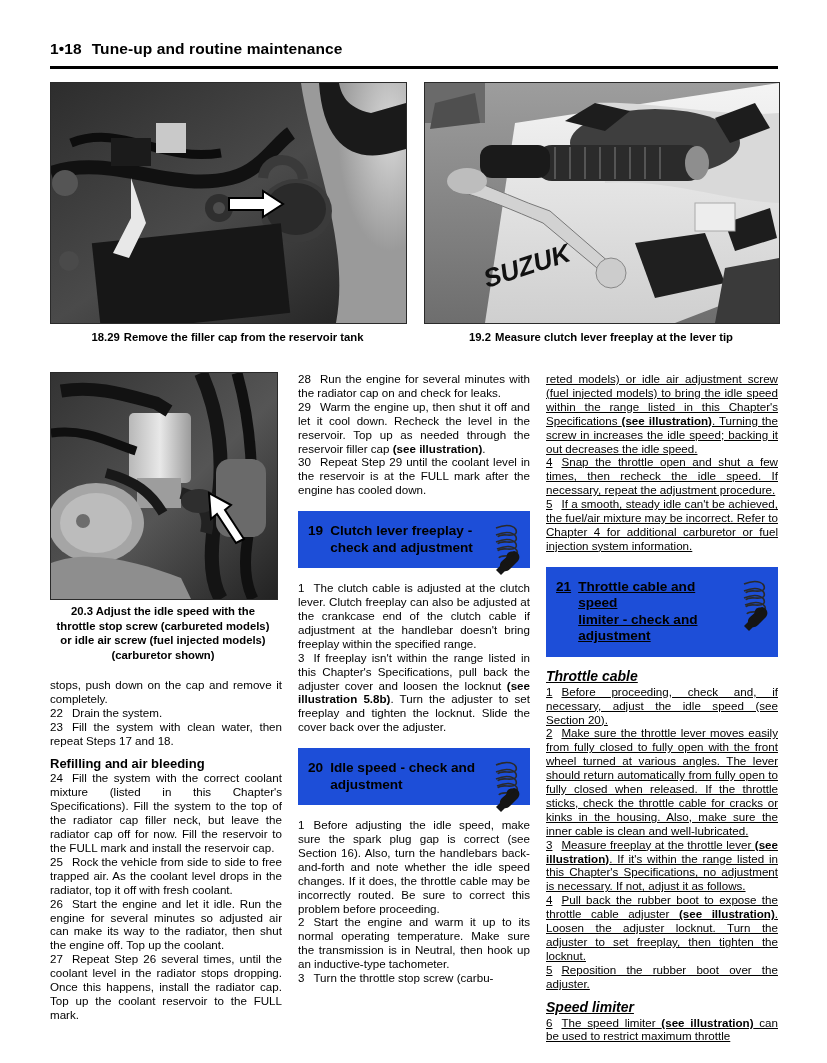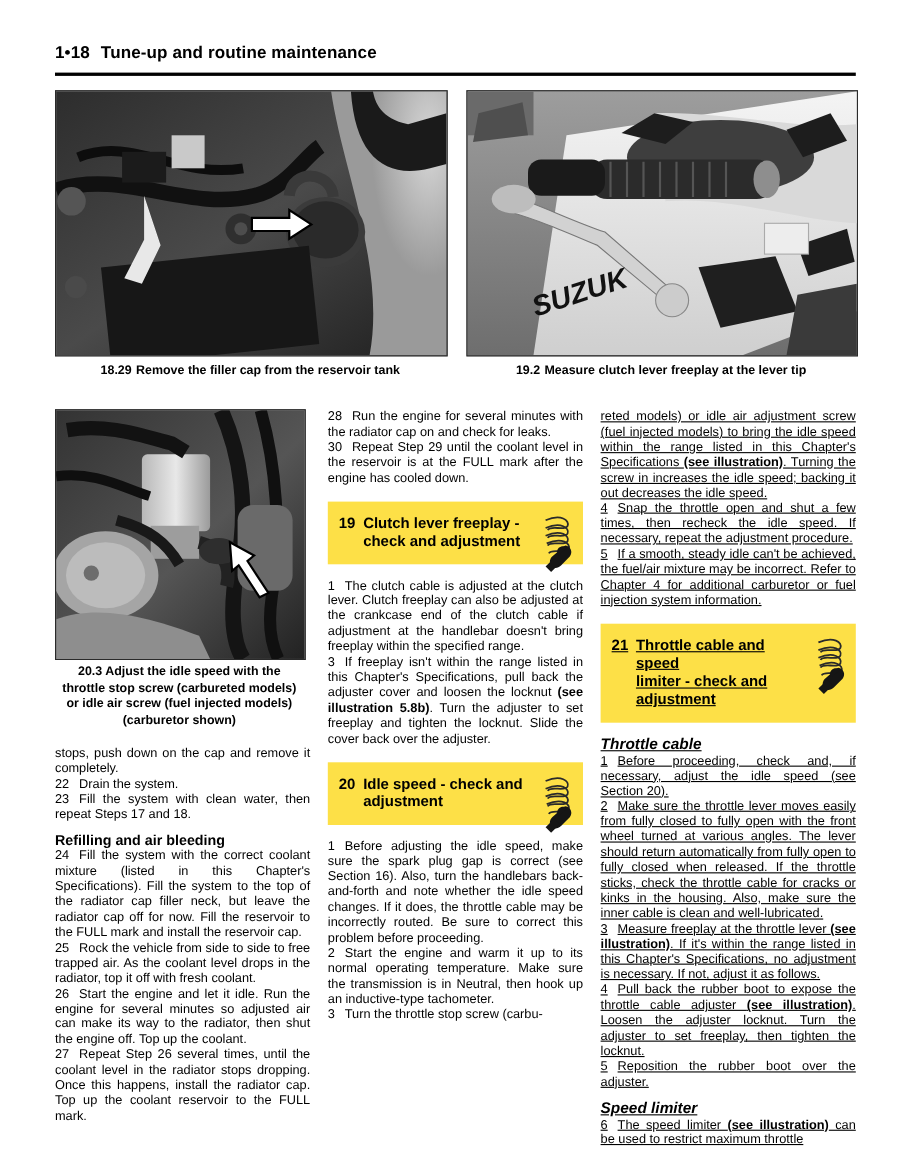--- a/index.html
+++ b/index.html
@@ -103,21 +103,21 @@
     font-size: 14px;
     font-weight: bold;
     font-style: italic;
     margin: 10px 0 1px 0;
     text-align: left;
   }
 
   
   .section-box {
     position: relative;
-    background: #fde047;
+    background: #1d4ed8;
     box-sizing: border-box;
     padding: 12px 46px 12px 10px;
     margin: 14px 0 13px 0;
     min-height: 52px;
   }
   .section-box .sec-title {
     font-size: 13.6px;
     font-weight: bold;
     line-height: 16.5px;
     text-align: left;
@@ -280,20 +280,21 @@
     <div class="subhead">Refilling and air bleeding</div>
 
     <p class="para"><span class="step">24</span><span>Fill the system with the correct coolant mixture (listed in this Chapter's Specifications). Fill the system to the top of the radiator cap filler neck, but leave the radiator cap off for now. Fill the reservoir to the FULL mark and install the reservoir cap.</span></p>
     <p class="para"><span class="step">25</span><span>Rock the vehicle from side to side to free trapped air. As the coolant level drops in the radiator, top it off with fresh coolant.</span></p>
     <p class="para"><span class="step">26</span><span>Start the engine and let it idle. Run the engine for several minutes so adjusted air can make its way to the radiator, then shut the engine off. Top up the coolant.</span></p>
     <p class="para"><span class="step">27</span><span>Repeat Step 26 several times, until the coolant level in the radiator stops dropping. Once this happens, install the radiator cap. Top up the coolant reservoir to the FULL mark.</span></p>
   </div>
 
   <div class="col" id="col-2">
     <p class="para"><span class="step">28</span><span>Run the engine for several minutes with the radiator cap on and check for leaks.</span></p>
+    <p class="para"><span class="step">29</span><span>Warm the engine up, then shut it off and let it cool down. Recheck the level in the reservoir. Top up as needed through the reservoir filler cap </span><b>(see illustration)</b><span>.</span></p>
     <p class="para"><span class="step">30</span><span>Repeat Step 29 until the coolant level in the reservoir is at the FULL mark after the engine has cooled down.</span></p>
 
     <div class="section-box">
       <div class="sec-title">
         <span class="sec-num">19</span>
         <span class="sec-text"><span>Clutch lever freeplay -</span><br><span>check and adjustment</span></span>
       </div>
       <svg class="wrench-icon" viewBox="0 0 34 58">
         <g stroke="#2a2a2a" stroke-width="1.6" fill="none">
           <path d="M6 10 C20 4 28 10 26 15 C24 20 10 14 8 19"></path>

